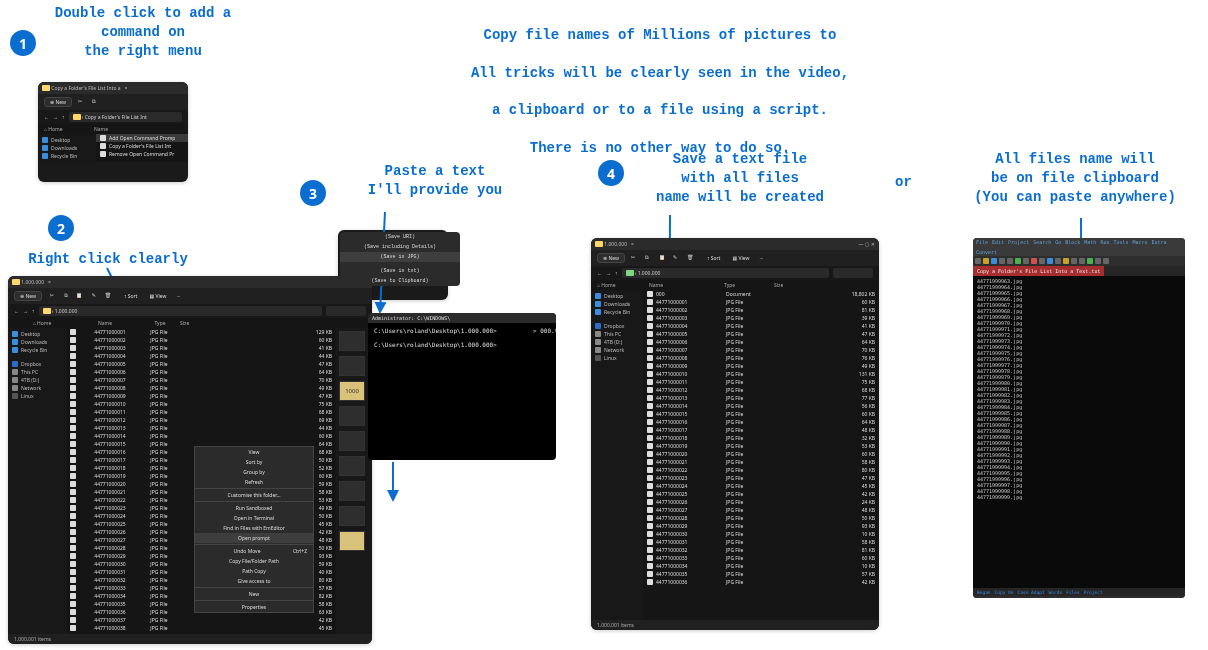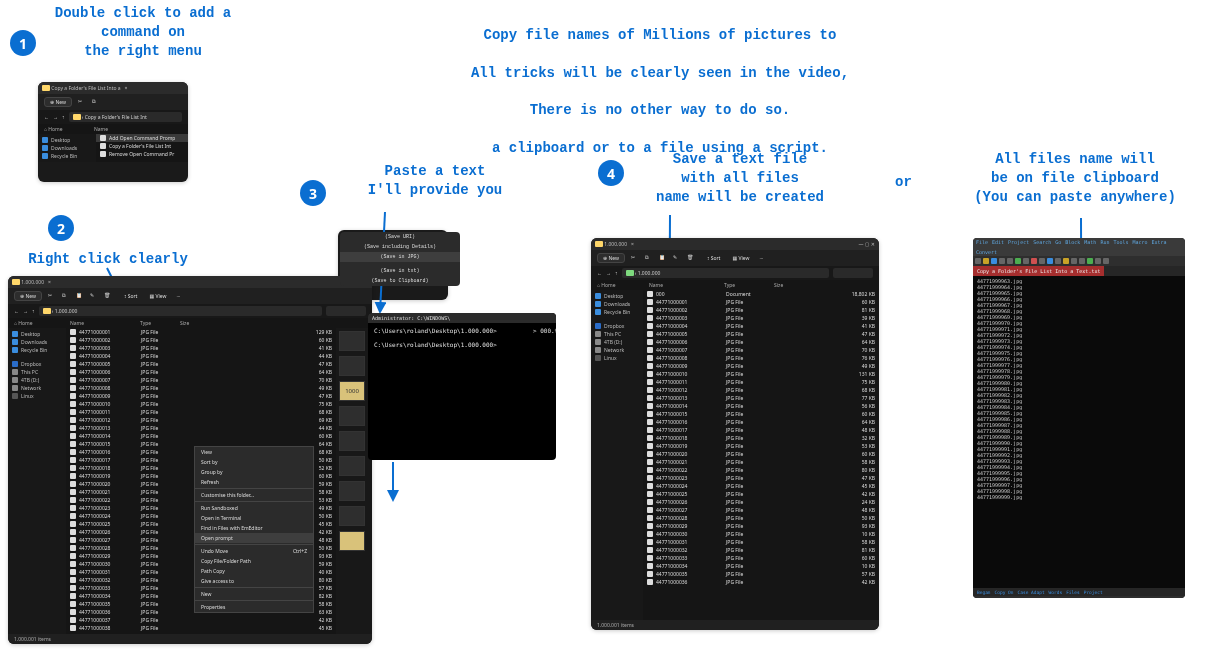--- a/index.html
+++ b/index.html
@@ -220,22 +220,22 @@
   .editor .edbody { background:#0a0a0a; padding:2px 4px; white-space:pre; line-height:1.2; height: calc(100% - 48px); overflow:hidden; }
   .editor .statbar { background:#2e2e2e; height:10px; font-size:4.5px; color:#aaa; display:flex; gap:6px; align-items:center; padding:0 4px; justify-content:space-between; }
   .editor .bar2 { background:#262626; height:8px; font-size:4.5px; color:#3a8dde; display:flex; gap:4px; align-items:center; padding:0 4px; }
 </style>
 </head>
 <body>
 
 <div class="annotation" style="left:400px; top:7px; width:520px;">
   <div>Copy file names of Millions of pictures to</div>
   <div>All tricks will be clearly seen in the video,</div>
+  <div>a clipboard or to a file using a script.</div>
   <div>There is no other way to do so.</div>
-  <div>a clipboard or to a file using a script.</div>
 </div>
 
 <div class="annotation" style="left:28px; top:4px; width:230px;">Double click to add a
 command on
 the right menu</div>
 <div class="badge" style="left:10px; top:30px;">1</div>
 
 <div class="badge" style="left:48px; top:215px;">2</div>
 <div class="annotation" style="left:8px; top:250px; width:200px;">Right click clearly</div>
 
@@ -289,21 +289,21 @@
         <div class="item"><span class="sq blue"></span>Recycle Bin</div>
       </div>
     <div class="filelist" id="p1list">
         <div class="row highlight"><span class="ic"></span>Add Open Command Promp</div>
         <div class="row "><span class="ic"></span>Copy a Folder's File List Int</div>
         <div class="row "><span class="ic"></span>Remove Open Command Pr</div>
       </div>
   </div>
 </div>
 
-<div class="panel" style="left:8px; top:276px; width:364px; height:368px; display:flex; flex-direction:column;">
+<div class="panel" style="left:8px; top:276px; width:364px; height:368px; display:flex; flex-direction:column;text-align:center;">
   <div class="titlebar"><span class="folder-ic"></span>&nbsp;<span>1.000.000</span><span style="margin-left:4px;">×</span><span style="margin-left:auto;">— ▢ ✕</span></div>
   <div class="toolbar">
     <span class="btn-new">⊕ <span>New</span></span>
     <span class="tool-ic">✂</span>
     <span class="tool-ic">⧉</span>
     <span class="tool-ic">📋</span>
     <span class="tool-ic">✎</span>
     <span class="tool-ic">🗑</span>
     <span style="margin-left:6px;">↕ <span>Sort</span></span>
     <span style="margin-left:6px;">▦ <span>View</span></span>

